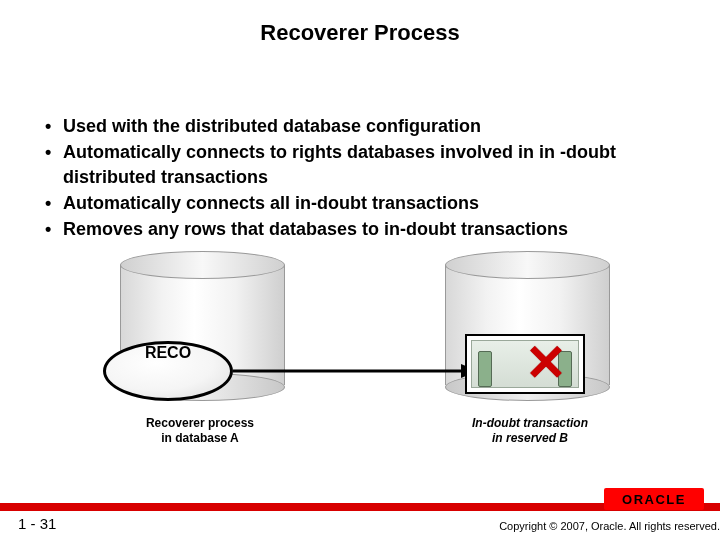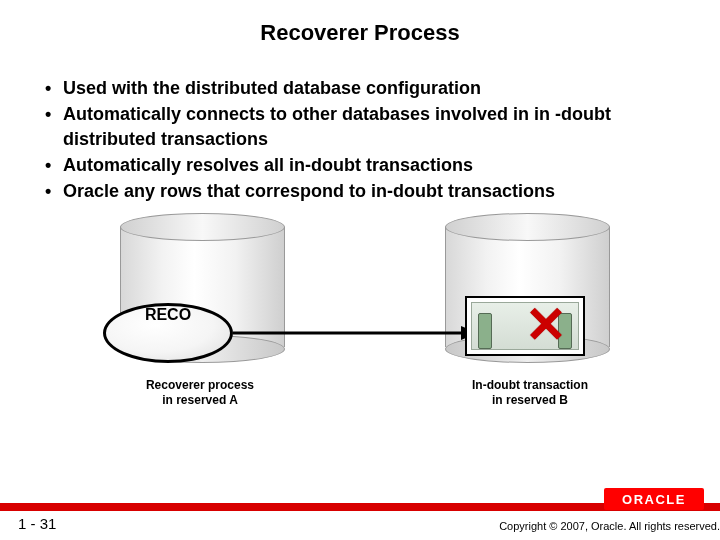--- a/index.html
+++ b/index.html
@@ -20,20 +20,21 @@
     padding-bottom: 30px;
   }
   .body {
     padding: 0 45px;
   }
   ul.bullets {
     list-style: none;
     font-size: 18px;
     font-weight: bold;
     line-height: 1.35;
+    margin-top: 38px;
   }
   ul.bullets li {
     position: relative;
     padding-left: 18px;
     margin-bottom: 2px;
   }
   ul.bullets li::before {
     content: "•";
     position: absolute;
     left: 0;
@@ -142,21 +143,21 @@
   }
   .cap {
     position: absolute;
     width: 180px;
     text-align: center;
     font-size: 12px;
     font-weight: bold;
     line-height: 1.2;
   }
   .cap-a { left: 65px; top: 165px; }
-  .cap-b { left: 395px; top: 165px; }
+  .cap-b { left: 395px; top: 165px; font-style: italic; }
   .footer {
     position: absolute;
     left: 0; bottom: 0;
     width: 100%;
     height: 34px;
   }
   .redbar {
     position: absolute;
     left: 0; bottom: 29px;
     width: 100%; height: 8px;
@@ -184,34 +185,34 @@
     border-radius: 2px;
     display: flex;
     align-items: center;
     justify-content: center;
   }
   .oracle-logo span {
     font-family: Arial, sans-serif;
     font-weight: bold;
     font-size: 13px;
     letter-spacing: 1.5px;
-    color: #ffffff;
+    color: #000000;
   }
 </style>
 </head>
 <body>
 
 <h1 class="title">Recoverer Process</h1>
 
 <div class="body">
   <ul class="bullets">
     <li>Used with the distributed database configuration</li>
-    <li>Automatically connects to other databases involved in in -doubt distributed transactions</li>
-    <li>Automatically resolves all in-doubt transactions</li>
-    <li>Oracle any rows that correspond to in-doubt transactions</li>
+    <li>Automatically connects to rights databases involved in in -doubt distributed transactions</li>
+    <li>Automatically connects all in-doubt transactions</li>
+    <li>Removes any rows that databases to in-doubt transactions</li>
   </ul>
 
   <div class="diagram">
 
     <div class="cylinder cyl-a">
       <div class="cyl-body"></div>
       <div class="cyl-bottom"></div>
       <div class="cyl-top"></div>
     </div>
 
@@ -236,21 +237,21 @@
       <div class="fail-inner">
         <div class="fail-srv s1"></div>
         <div class="fail-srv s2"></div>
         <div class="mini-label"></div>
       </div>
       <div class="fail-x">✕</div>
     </div>
 
     <div class="cap cap-a">
       <span>Recoverer process</span><br>
-      <span>in reserved A</span>
+      <span>in database A</span>
     </div>
     <div class="cap cap-b">
       <span>In-doubt transaction</span><br>
       <span>in reserved B</span>
     </div>
 
   </div>
 </div>
 
 <div class="footer">

